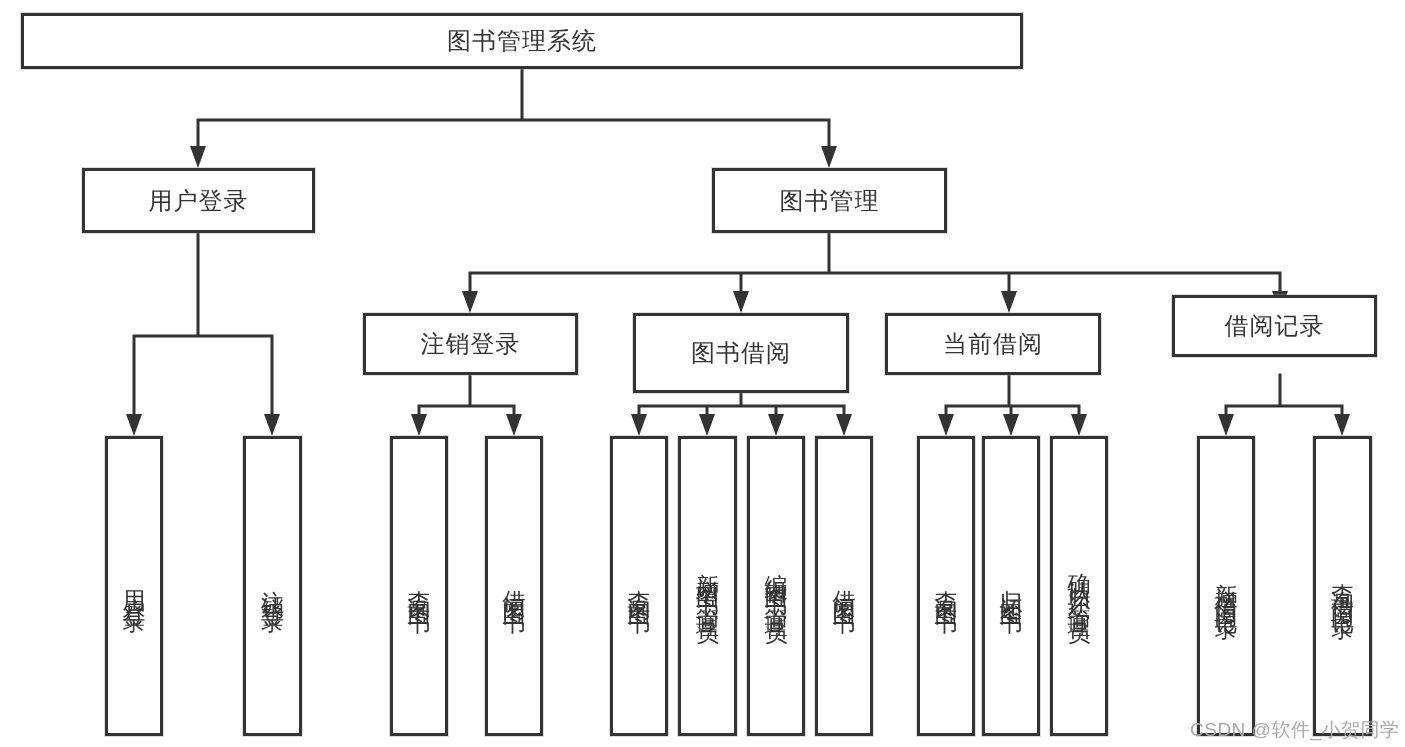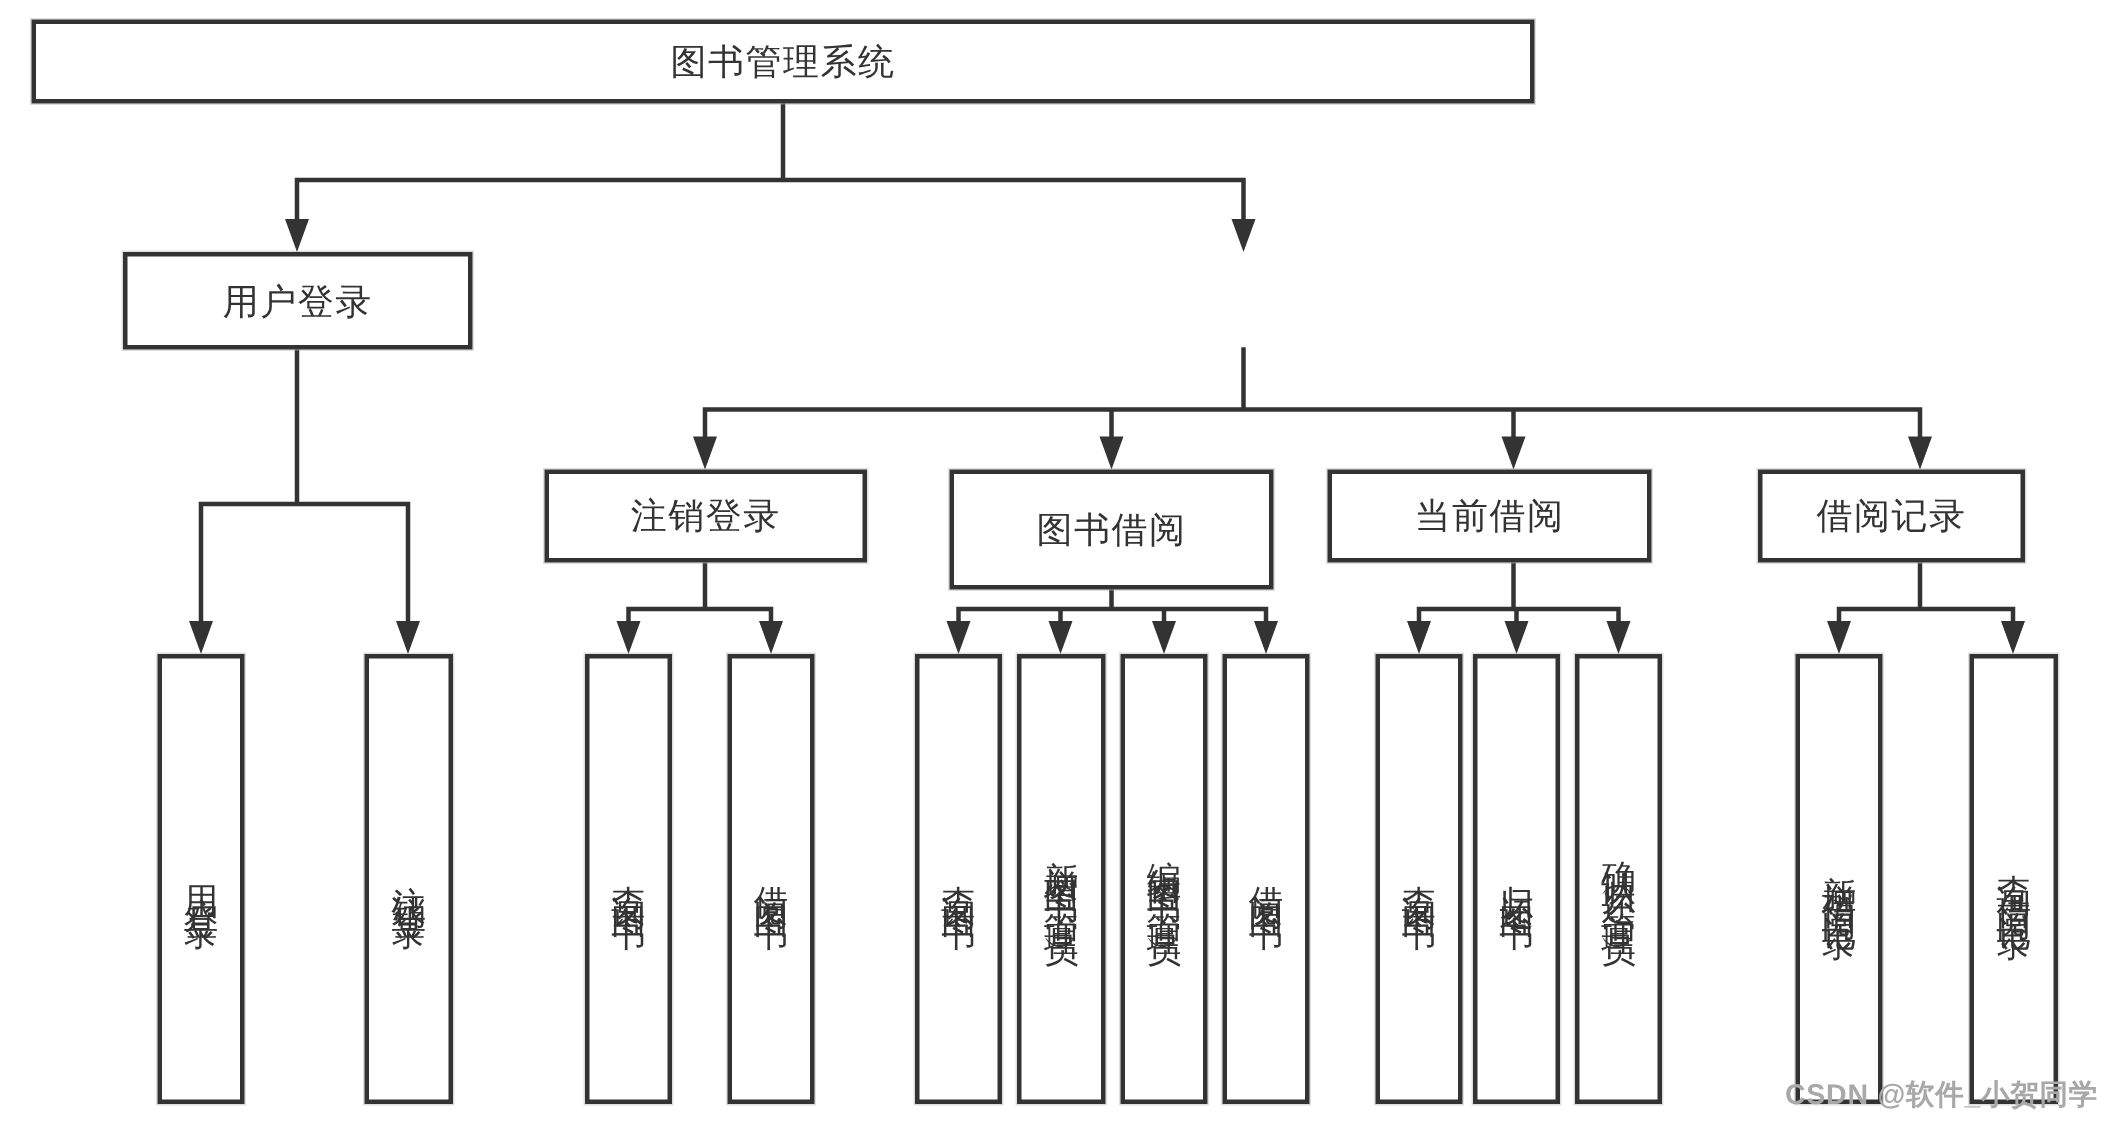--- a/index.html
+++ b/index.html
@@ -42,21 +42,20 @@
   }
   .watermark {
     position: absolute;
     left: 1190px;
     top: 717px;
     font-size: 19px;
     color: #a8a8a8;
     letter-spacing: 0.5px;
     white-space: nowrap;
     z-index: 5;
-    font-weight: bold;
   }
 </style>
 </head>
 <body>
 
 <div class="canvas">
 
   <svg class="wires" viewBox="0 0 1405 747" xmlns="http://www.w3.org/2000/svg">
     <g stroke="#333333" stroke-width="3" fill="none" stroke-linecap="square">
 
@@ -97,31 +96,34 @@
     </g>
   </svg>
 
   <div class="node lvl-h" style="left:21px; top:13px; width:1002px; height:56px">
     <span>图书管理系统</span>
   </div>
 
   <div class="node lvl-h" style="left:82px; top:168px; width:233px; height:65px">
     <span>用户登录</span>
   </div>
+  <div class="node lvl-h" style="left:712px; top:168px; width:235px; height:65px">
+    <span>图书管理</span>
+  </div>
 
   <div class="node lvl-h" style="left:363px; top:313px; width:215px; height:62px">
     <span>注销登录</span>
   </div>
   <div class="node lvl-h" style="left:633px; top:313px; width:216px; height:80px">
     <span>图书借阅</span>
   </div>
   <div class="node lvl-h" style="left:885px; top:313px; width:216px; height:62px">
     <span>当前借阅</span>
   </div>
-  <div class="node lvl-h" style="left:1172px; top:313px; width:178px; height:62px">
+  <div class="node lvl-h" style="left:1172px; top:295px; width:205px; height:62px">
     <span>借阅记录</span>
   </div>
 
   <div class="node lvl-v" style="left:105px; top:436px; width:58px; height:300px">
     <span>用户登录</span>
   </div>
   <div class="node lvl-v" style="left:243px; top:436px; width:59px; height:300px">
     <span>注销登录</span>
   </div>
 

